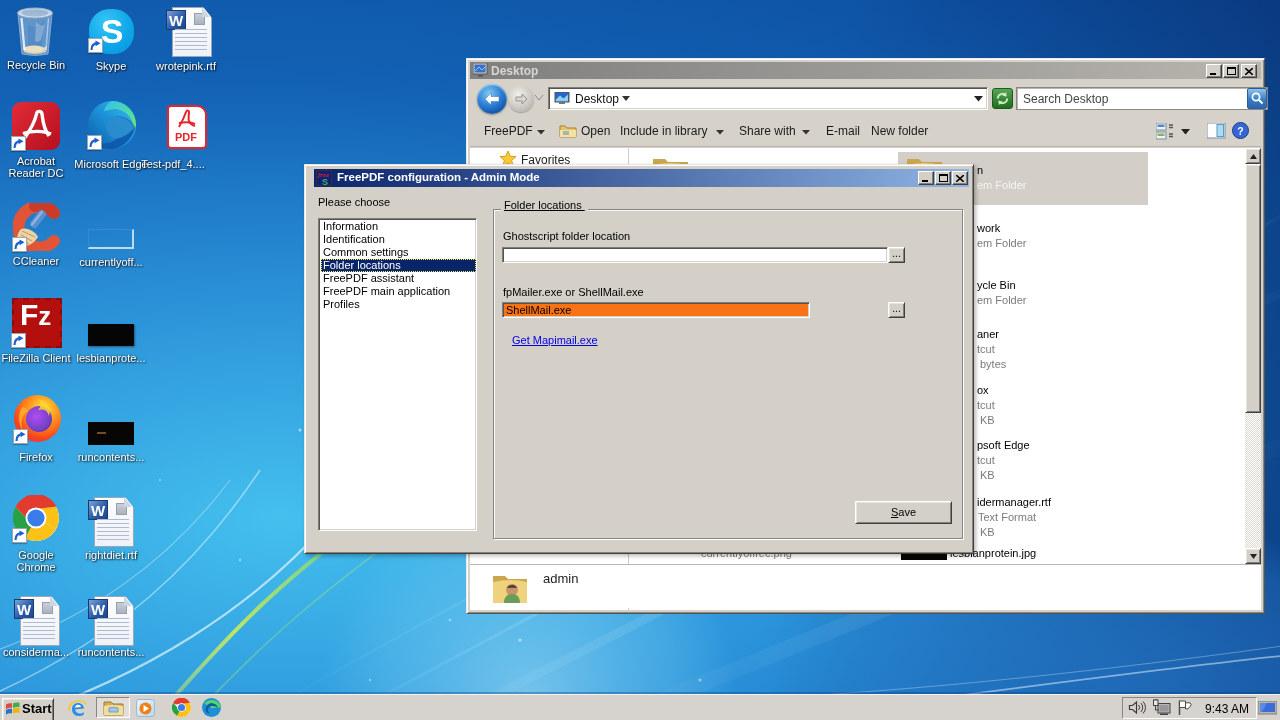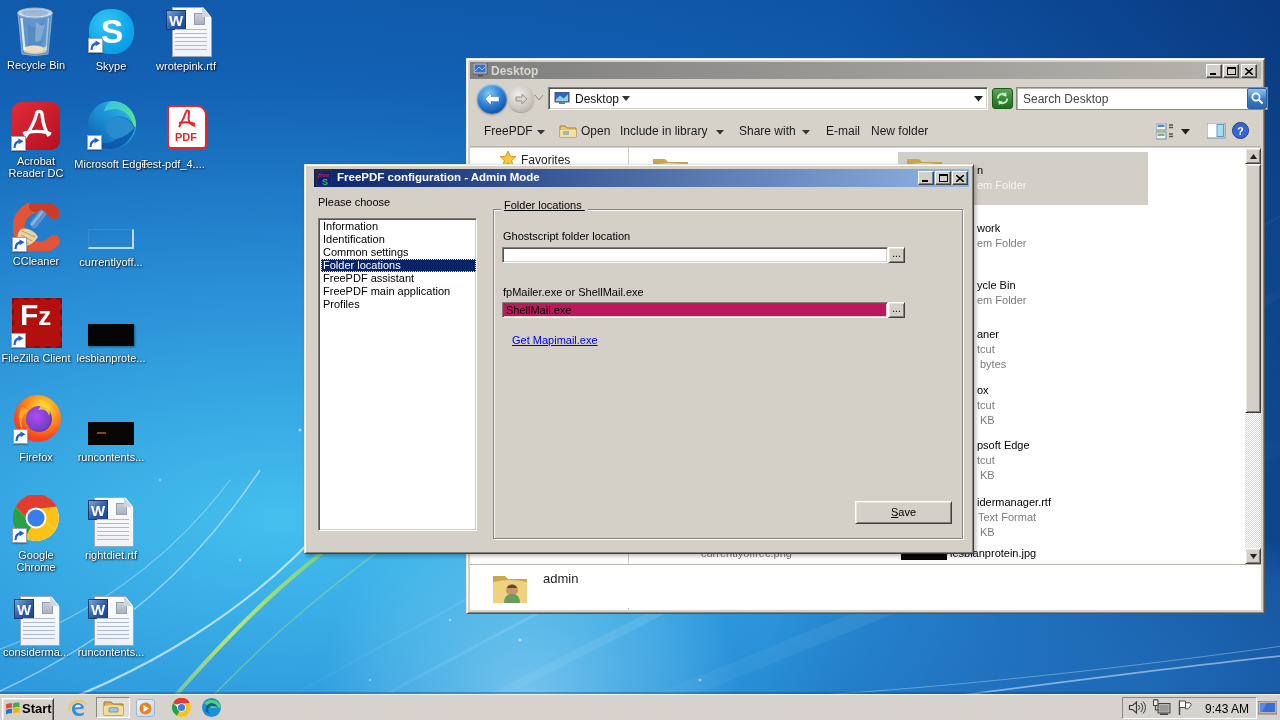--- a/index.html
+++ b/index.html
@@ -492,21 +492,21 @@
     <div class="lit" style="top:53px">FreePDF assistant</div>
     <div class="lit" style="top:66px">FreePDF main application</div>
     <div class="lit" style="top:79px">Profiles</div>
   </div>
   <div class="abs" style="left:188px;top:44px;width:470px;height:330px;border:1px solid #878581;box-shadow:inset 1px 1px 0 rgba(255,255,255,.85),1px 1px 0 #fff"></div>
   <div class="abs t11" style="left:196px;top:34px;background:#d4d0c8;padding:0 3px;text-decoration:underline">Folder locations&nbsp;</div>
   <div class="abs t11" style="left:198px;top:65px">Ghostscript folder location</div>
   <div class="abs" style="left:197px;top:82px;width:386px;height:16px;background:#fff;border:1px solid;border-color:#807e79 #fff #fff #807e79;box-shadow:inset 1px 1px 0 #55534e,inset -1px -1px 0 #d4d0c8"></div>
   <div class="abs raised" style="left:583px;top:82px;width:17px;height:16px;font-size:10px;text-align:center;line-height:12px">...</div>
   <div class="abs t11" style="left:198px;top:121px">fpMailer.exe or ShellMail.exe</div>
-  <div class="abs" style="left:197px;top:137px;width:386px;height:16px;background:#be185d;border:1px solid;border-color:#807e79 #fff #fff #807e79;box-shadow:inset 1px 1px 0 #55534e,inset -1px -1px 0 #d4d0c8">
+  <div class="abs" style="left:197px;top:137px;width:308px;height:16px;background:#f97316;border:1px solid;border-color:#807e79 #fff #fff #807e79;box-shadow:inset 1px 1px 0 #55534e,inset -1px -1px 0 #d4d0c8">
         <div style="font-size:11px;line-height:14px;padding-left:3px">ShellMail.exe</div>
       </div>
   <div class="abs raised" style="left:583px;top:137px;width:17px;height:16px;font-size:10px;text-align:center;line-height:12px">...</div>
   <div class="abs" style="left:207px;top:169px;font-size:11px;line-height:13px;color:#0000e8;text-decoration:underline">Get Mapimail.exe</div>
   <div class="abs raised" style="left:550px;top:336px;width:97px;height:23px;text-align:center;font-size:11px;line-height:21px;color:#000"><span style="text-decoration:underline">S</span>ave</div>
 </div>
 
 <div id="tb" class="abs" style="left:0;top:694px;width:1280px;height:26px;background:#d6d3ce;border-top:1px solid #f4f3f1;box-shadow:0 -2px 0 rgba(10,60,130,.35)">
   <div class="abs raised" style="left:2px;top:3px;width:52px;height:36px">
     <svg class="abs" style="left:3px;top:3px" width="14" height="14" viewBox="0 0 14 14">

